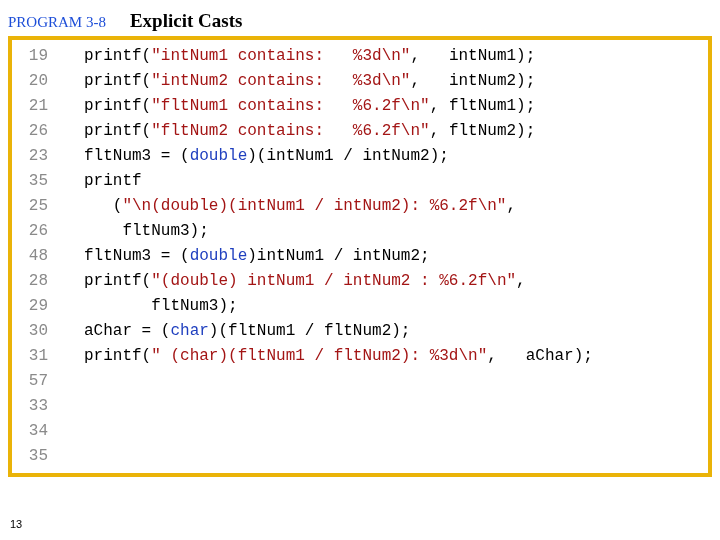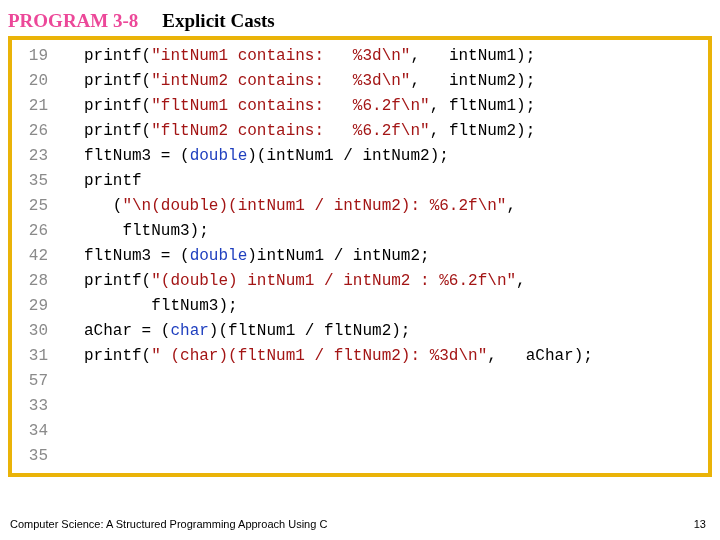--- a/index.html
+++ b/index.html
@@ -7,23 +7,23 @@
     width: 720px;
     height: 540px;
     background: #fff;
     font-family: "Times New Roman", Times, serif;
     position: relative;
   }
   .header {
     padding: 10px 8px 4px 8px;
   }
   .program-label {
-    color: #ec4899;
-    font-weight: bold;
-    font-size: 19px;
+    color: #1d4ed8;
+    font-weight: normal;
+    font-size: 15px;
   }
   .program-title {
     color: #000;
     font-weight: bold;
     font-size: 19px;
     margin-left: 20px;
   }
   .code-frame {
     margin: 0 8px;
     border: 4px solid #eab308;
@@ -74,29 +74,28 @@
 <div class="code-frame">
   <div class="gutter">
 <div>19</div>
 <div>20</div>
 <div>21</div>
 <div>26</div>
 <div>23</div>
 <div>35</div>
 <div>25</div>
 <div>26</div>
-<div>42</div>
+<div>48</div>
 <div>28</div>
 <div>29</div>
 <div>30</div>
 <div>31</div>
 <div>57</div>
 <div>33</div>
 <div>34</div>
 <div>35</div>
   </div>
   <div class="code"><div><span>printf(</span><span class="str">"intNum1 contains:   %3d\n"</span><span>,   intNum1);</span></div><div><span>printf(</span><span class="str">"intNum2 contains:   %3d\n"</span><span>,   intNum2);</span></div><div><span>printf(</span><span class="str">"fltNum1 contains:   %6.2f\n"</span><span>, fltNum1);</span></div><div><span>printf(</span><span class="str">"fltNum2 contains:   %6.2f\n"</span><span>, fltNum2);</span></div><div></div><div><span>fltNum3 = (</span><span class="kw">double</span><span>)(intNum1 / intNum2);</span></div><div>printf</div><div><span>   (</span><span class="str">"\n(double)(intNum1 / intNum2): %6.2f\n"</span><span>,</span></div><div>    fltNum3);</div><div></div><div><span>fltNum3 = (</span><span class="kw">double</span><span>)intNum1 / intNum2;</span></div><div><span>printf(</span><span class="str">"(double) intNum1 / intNum2 : %6.2f\n"</span><span>,</span></div><div>       fltNum3);</div><div></div><div><span>aChar = (</span><span class="kw">char</span><span>)(fltNum1 / fltNum2);</span></div><div><span>printf(</span><span class="str">" (char)(fltNum1 / fltNum2): %3d\n"</span><span>,   aChar);</span></div><div></div></div>
 </div>
 
 <div class="footer">
-  <span>Computer Science: A Structured Programming Approach Using C</span>
   <span>13</span>
 </div>
 
 </body></html>

